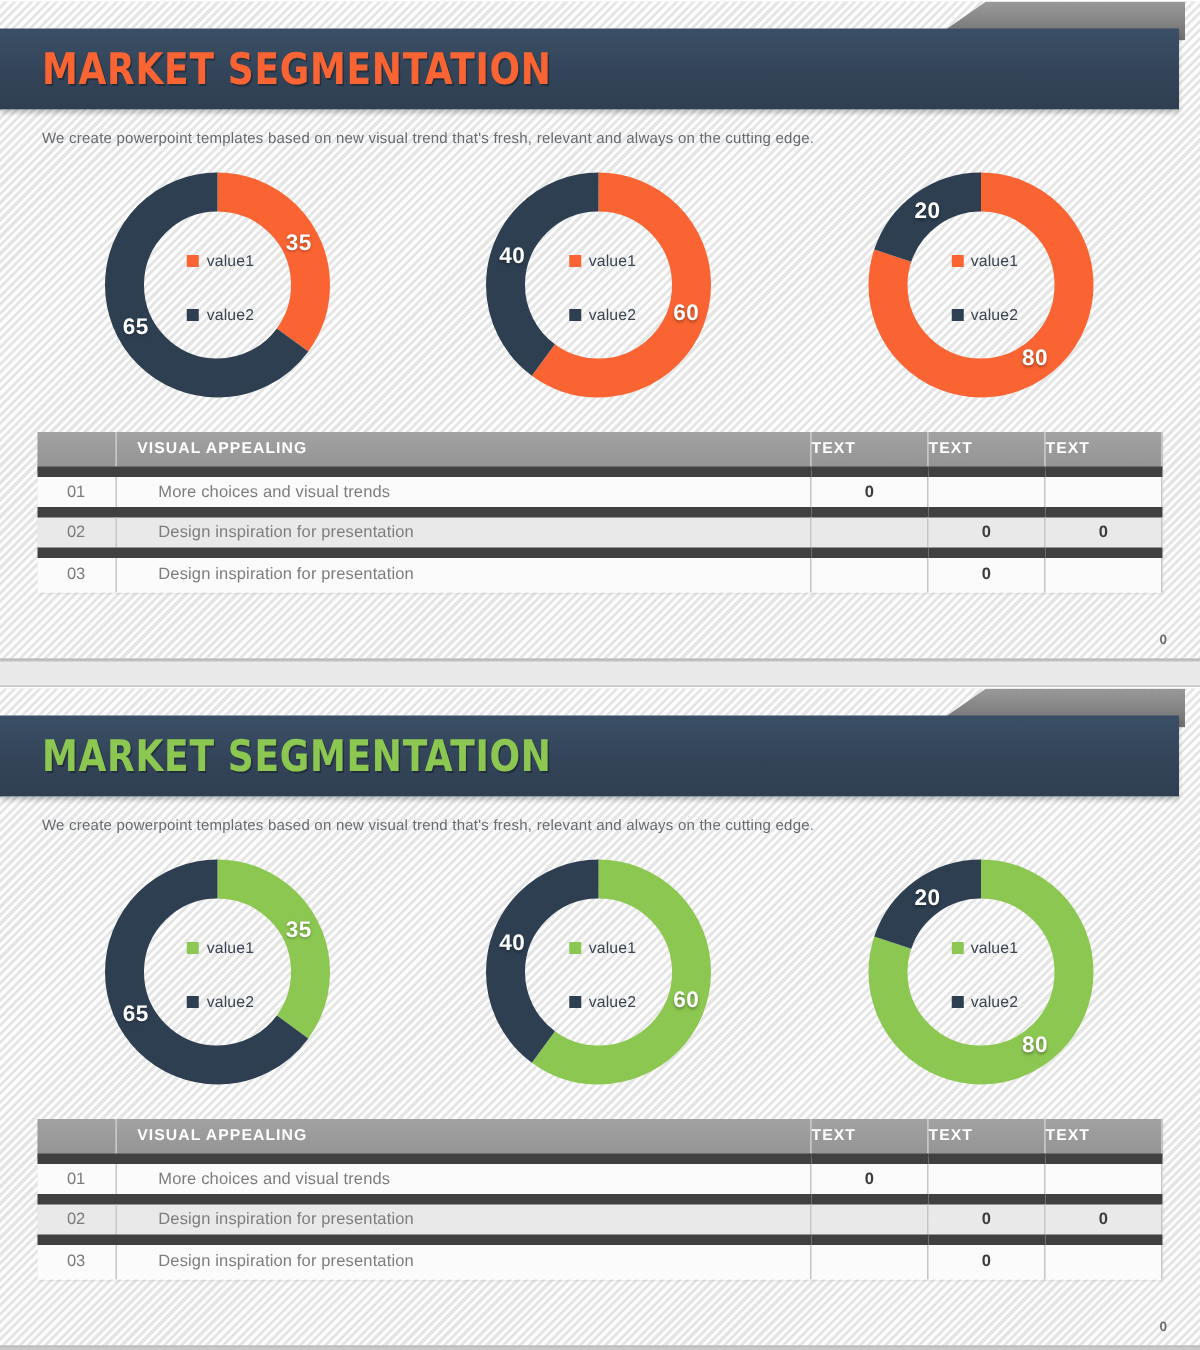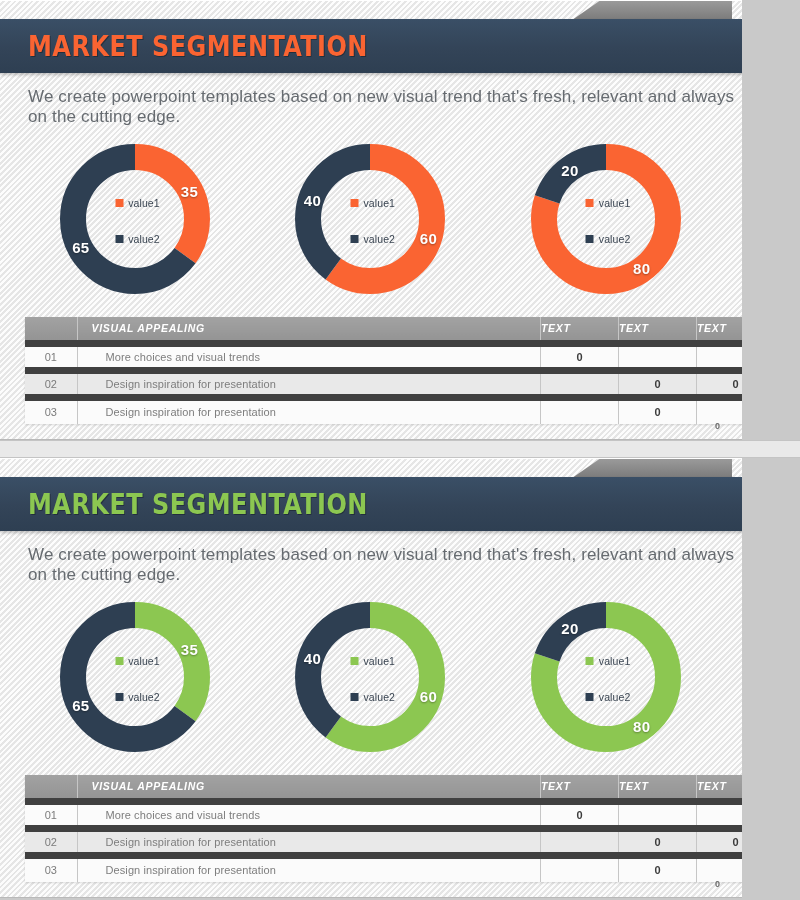--- a/index.html
+++ b/index.html
@@ -16,21 +16,21 @@
     width: 800px;
     height: 900px;
     display: flex;
     flex-direction: column;
     background: #c9c9c9;
   }
 
   
   .slide {
     position: relative;
-    width: 742px;
+    width: 800px;
     height: 440px;
     background:
       repeating-linear-gradient(135deg,
         rgba(255,255,255,0.85) 0px,
         rgba(255,255,255,0.85) 2px,
         rgba(228,228,228,0.85) 2px,
         rgba(228,228,228,0.85) 4px),
       linear-gradient(#f2f2f2, #ededed);
     border-top: 1px solid #ffffff;
     border-bottom: 1px solid #b9b9b9;
@@ -68,21 +68,21 @@
     font-weight: bold;
     letter-spacing: 0.5px;
     font-family: "DejaVu Sans Condensed", "Liberation Sans Narrow", "Liberation Sans", sans-serif;
     transform: scaleX(0.92);
     transform-origin: left center;
     text-shadow: 1px 1px 0 rgba(0,0,0,0.3);
   }
 
   .subtitle {
     margin: 14px 0 0 28px;
-    font-size: 17px;
+    font-size: 10px;
     color: #666b70;
     letter-spacing: 0.15px;
   }
 
   
   .donuts {
     display: flex;
     justify-content: space-around;
     align-items: center;
     margin-top: 14px;
@@ -127,21 +127,20 @@
     font-size: 11px;
   }
   .table th {
     background: linear-gradient(180deg, #a2a2a2, #949494);
     color: #ffffff;
     font-size: 10.5px;
     font-weight: bold;
     letter-spacing: 0.7px;
     text-align: left;
     height: 26px;
-    font-style: italic;
   }
   .th-num { width: 52px; }
   .th-main { padding-left: 14px; }
   .th-val { width: 78px; text-align: center; }
 
   .td-num { width: 52px; text-align: center; color: #7b7b7b; font-size: 11px; }
   .td-main { padding-left: 28px; color: #7d7d7d; font-size: 11px; letter-spacing: 0.1px; }
   .td-val { width: 78px; text-align: center; color: #3c3c3c; font-weight: bold; font-size: 11px; }
 
   .table tbody tr:nth-child(odd)  { background: #fbfbfb; }

